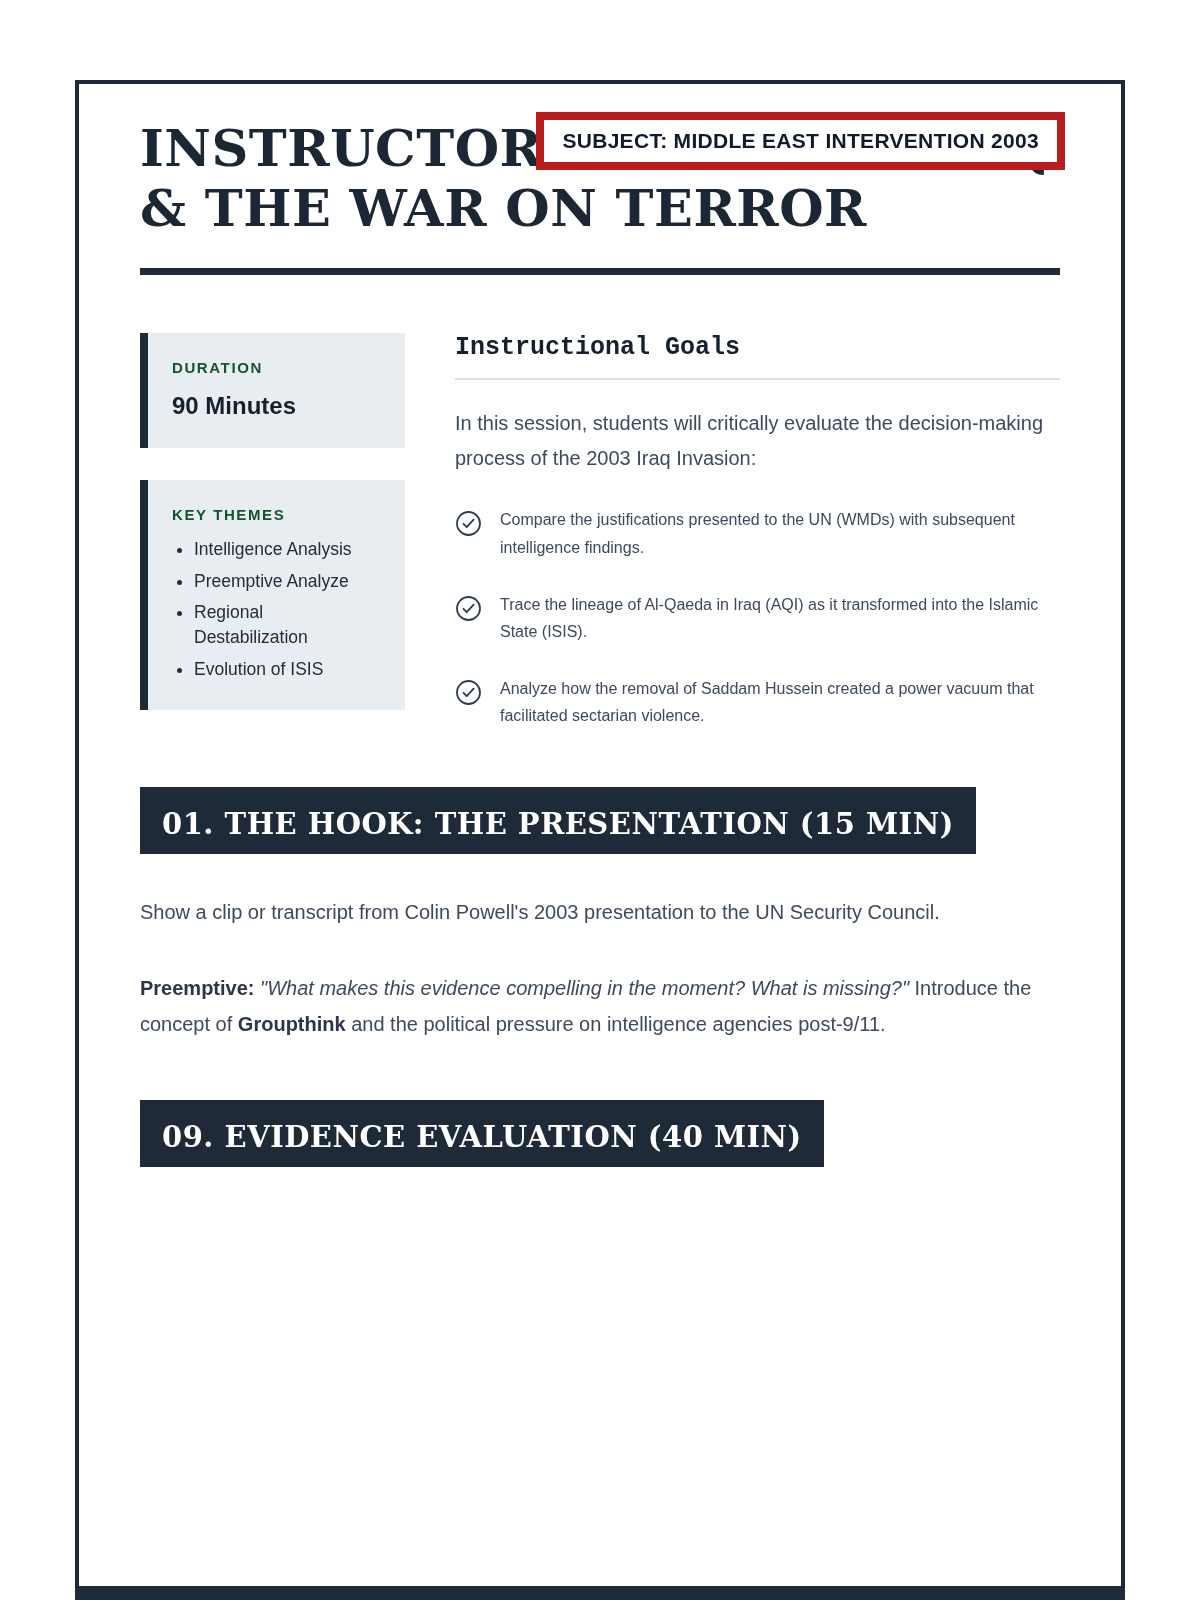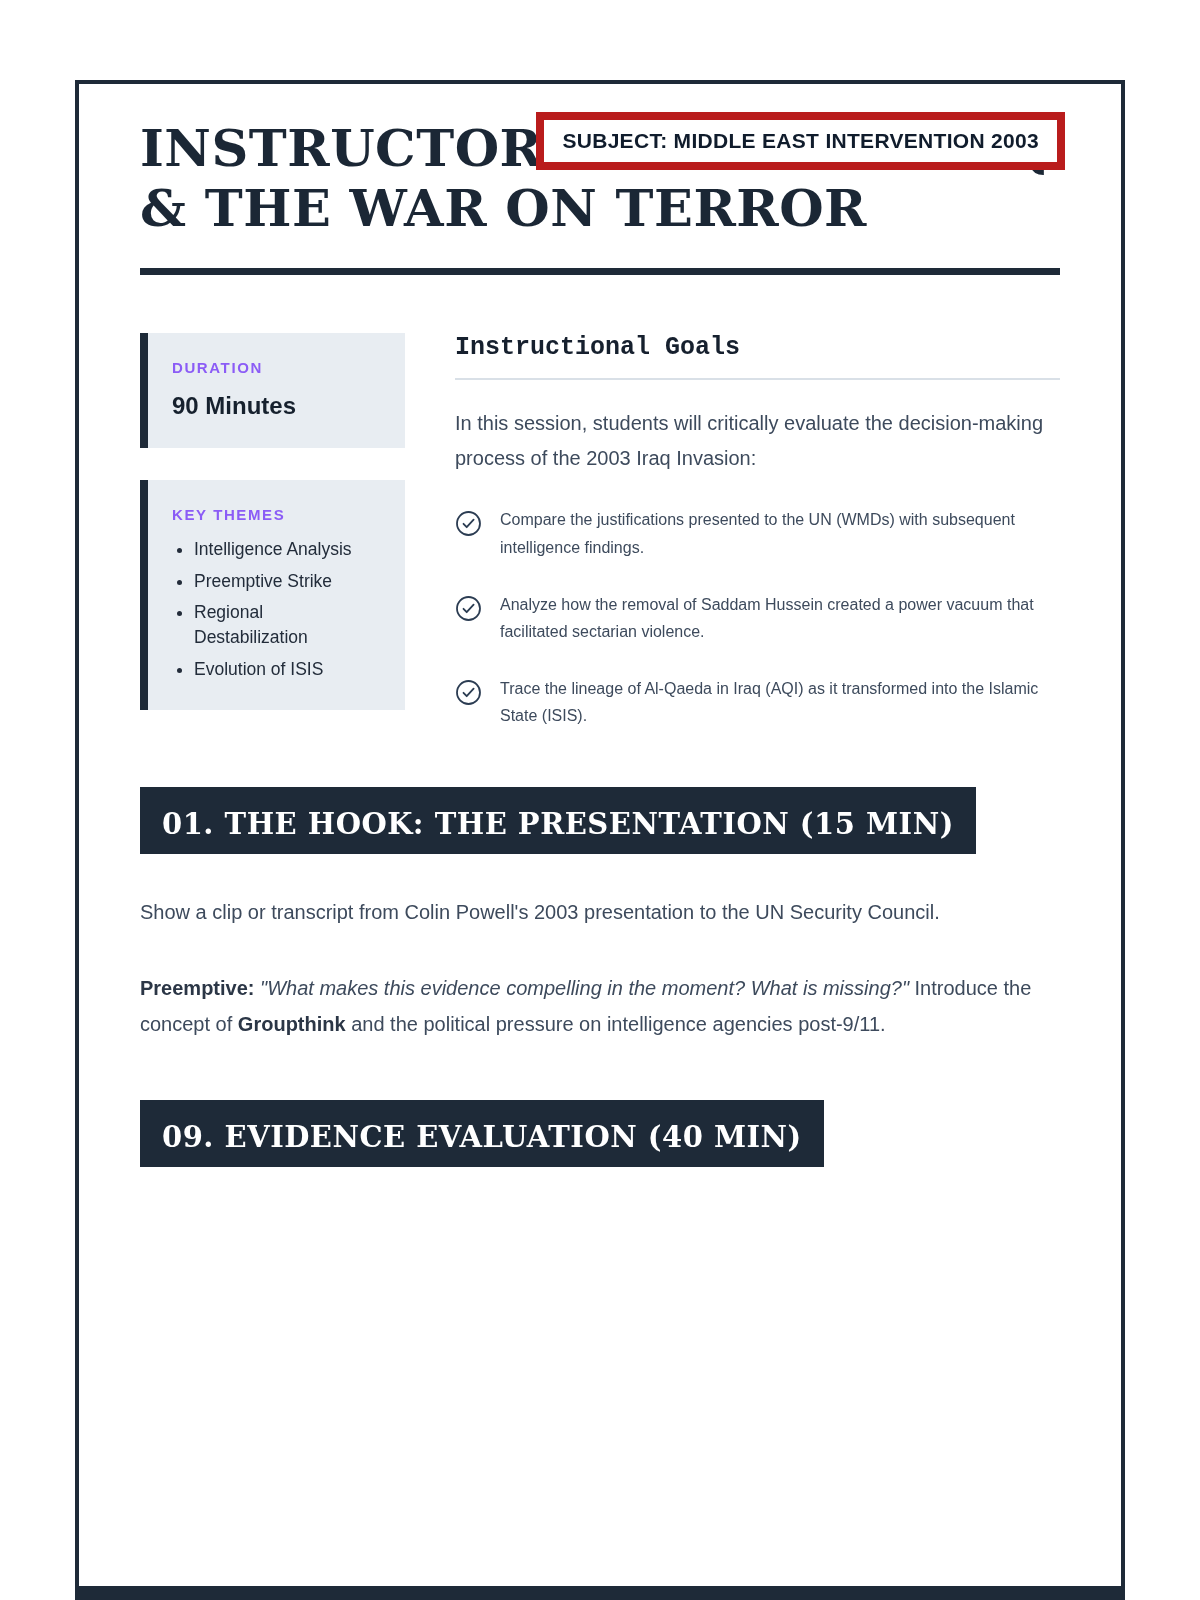--- a/index.html
+++ b/index.html
@@ -66,21 +66,21 @@
     background: #e8edf2;
     border-left: 8px solid #1e2a38;
     padding: 26px 24px 28px 24px;
   }
   .side-box + .side-box { margin-top: 32px; }
 
   .side-label {
     font-size: 15px;
     font-weight: bold;
     letter-spacing: 1.6px;
-    color: #8b5cf6;
+    color: #14532d;
   }
 
   .side-value {
     margin-top: 16px;
     font-size: 24px;
     font-weight: bold;
     color: #16212e;
   }
 
   .themes-list {
@@ -162,21 +162,21 @@
     <div>
       <div class="side-box">
         <div class="side-label">DURATION</div>
         <div class="side-value">90 Minutes</div>
       </div>
 
       <div class="side-box">
         <div class="side-label">KEY THEMES</div>
         <ul class="themes-list">
           <li>Intelligence Analysis</li>
-          <li>Preemptive Strike</li>
+          <li>Preemptive Analyze</li>
           <li>Regional Destabilization</li>
           <li>Evolution of ISIS</li>
         </ul>
       </div>
     </div>
 
     <div>
       <h2 class="goals-heading">Instructional Goals</h2>
       <p class="goals-intro">In this session, students will critically evaluate the decision-making process of the 2003 Iraq Invasion:</p>
 
@@ -190,31 +190,31 @@
         <span>Compare the justifications presented to the UN (WMDs) with subsequent intelligence findings.</span>
       </div>
 
       <div class="goal-item">
         <span class="goal-icon">
           <svg width="27" height="27" viewBox="0 0 27 27">
               <circle cx="13.5" cy="13.5" r="11.5" fill="none" stroke="#2b3c52" stroke-width="1.8"></circle>
               <path d="M8.5 13.8 l3.2 3.4 L18.6 9.6" fill="none" stroke="#2b3c52" stroke-width="1.8" stroke-linecap="round" stroke-linejoin="round"></path>
             </svg>
         </span>
-        <span>Analyze how the removal of Saddam Hussein created a power vacuum that facilitated sectarian violence.</span>
+        <span>Trace the lineage of Al-Qaeda in Iraq (AQI) as it transformed into the Islamic State (ISIS).</span>
       </div>
 
       <div class="goal-item">
         <span class="goal-icon">
           <svg width="27" height="27" viewBox="0 0 27 27">
               <circle cx="13.5" cy="13.5" r="11.5" fill="none" stroke="#2b3c52" stroke-width="1.8"></circle>
               <path d="M8.5 13.8 l3.2 3.4 L18.6 9.6" fill="none" stroke="#2b3c52" stroke-width="1.8" stroke-linecap="round" stroke-linejoin="round"></path>
             </svg>
         </span>
-        <span>Trace the lineage of Al-Qaeda in Iraq (AQI) as it transformed into the Islamic State (ISIS).</span>
+        <span>Analyze how the removal of Saddam Hussein created a power vacuum that facilitated sectarian violence.</span>
       </div>
     </div>
 
   </div>
 
   <div class="bar-wrap">
     <div class="section-bar">01. THE HOOK: THE PRESENTATION (15 MIN)</div>
   </div>
 
   <p class="body-para">Show a clip or transcript from Colin Powell's 2003 presentation to the UN Security Council.</p>

